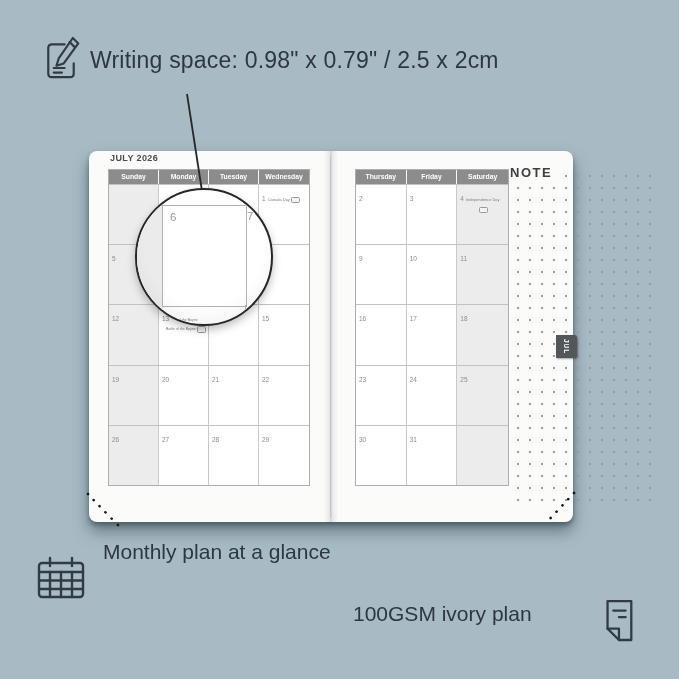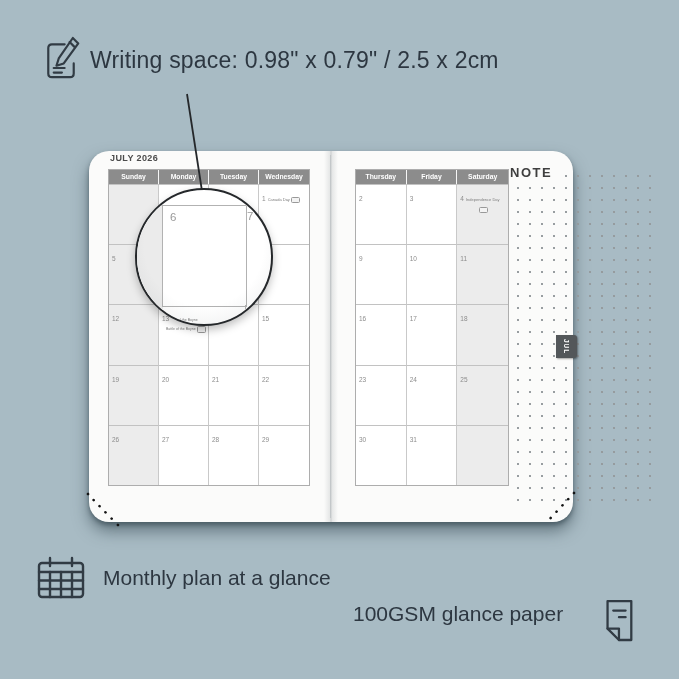--- a/index.html
+++ b/index.html
@@ -11,21 +11,21 @@
   }
   .abs{position:absolute;}
 
   
   .top-note{left:90px;top:47px;font-size:23px;letter-spacing:.2px;color:#2d3741;}
   .top-icon{left:41px;top:34px;}
   .icon-stroke{stroke:#313b44;fill:none;stroke-width:2.4;stroke-linecap:round;stroke-linejoin:round;}
 
   
   .spread{
-    left:89px;top:151px;width:484px;height:371px;background:#fbfbfa;border-radius:20px;
+    left:89px;top:151px;width:484px;height:371px;background:#fbfbfa;border-radius:8px;
     box-shadow:0 9px 16px rgba(46,63,73,.55),0 3px 4px rgba(46,63,73,.5);
   }
   .crease{left:235px;top:0;width:14px;height:371px;
     background:linear-gradient(90deg,rgba(0,0,0,0),rgba(95,105,110,.14) 42%,rgba(95,105,110,.30) 50%,rgba(95,105,110,.14) 58%,rgba(0,0,0,0));}
   .crease-line{left:241px;top:4px;width:1px;height:363px;background:#c3c7c9;}
   .month-title{left:21px;top:2px;font-size:9px;font-weight:bold;color:#4c4c4c;letter-spacing:.4px;}
 
   .cal{display:grid;border:1px solid #adadad;background:#fff;grid-template-rows:14px repeat(5,1fr);}
   .cal-left{left:19px;top:18px;width:200px;height:315px;grid-template-columns:repeat(4,1fr);}
   .cal-right{left:266px;top:18px;width:152px;height:315px;grid-template-columns:repeat(3,1fr);}
@@ -57,21 +57,21 @@
   .mag-cell{left:25px;top:15px;width:83px;height:100px;background:#fff;border:1px solid #b2b2b2;}
   .mag-num{left:33px;top:21px;font-size:11.5px;color:#9a9a9a;}
   .mag-num2{left:110px;top:20px;font-size:11.5px;color:#9a9a9a;}
   .mag-vline{left:108px;top:115px;width:1px;height:19px;background:#b2b2b2;}
   .mag-13{left:22px;top:120px;font-size:6px;color:#8d8d8d;}
   .mag-13h{left:31px;top:128px;font-size:3.5px;color:#7d7d7d;}
   .mag-gloss{left:0;top:0;width:134px;height:134px;border-radius:50%;
     background:radial-gradient(circle at 50% 42%,rgba(255,255,255,0) 58%,rgba(70,80,85,.10) 92%,rgba(40,50,55,.18) 100%);}
 
   
-  .bottom-note-1{left:103px;top:566px;font-size:21px;color:#2d3741;}
+  .bottom-note-1{left:103px;top:540px;font-size:21px;color:#2d3741;}
   .bottom-note-2{left:353px;top:602px;font-size:21px;color:#2d3741;}
   .cal-icon{left:36px;top:555px;}
   .paper-icon{left:599px;top:596px;}
 
   .overlay{left:0;top:0;width:679px;height:679px;pointer-events:none;}
 </style>
 </head>
 <body>
 
 <svg class="abs top-icon" width="40" height="48" viewBox="0 0 44 50">
@@ -162,18 +162,18 @@
 
 <svg class="abs cal-icon" width="50" height="46" viewBox="0 0 50 46">
   <rect class="icon-stroke" x="3" y="8" width="44" height="34" rx="3"></rect>
   <path class="icon-stroke" d="M14 3 V11 M36 3 V11"></path>
   <path class="icon-stroke" d="M3 17 H47"></path>
   <path class="icon-stroke" d="M14 17 V42 M25 17 V42 M36 17 V42"></path>
   <path class="icon-stroke" d="M3 25.5 H47 M3 34 H47"></path>
 </svg>
 <div class="abs bottom-note-1">Monthly plan at a glance</div>
 
-<div class="abs bottom-note-2">100GSM glance paper</div>
+<div class="abs bottom-note-2">100GSM ivory plan</div>
 <svg class="abs paper-icon" width="38" height="50" viewBox="0 0 40 50">
   <path class="icon-stroke" d="M9 4 H34 V45 H21 L9 33 Z"></path>
   <path class="icon-stroke" d="M9 33 H21 V45"></path>
   <path class="icon-stroke" d="M15 14 H28 M21 21 H28"></path>
 </svg>
 
 </body></html>

